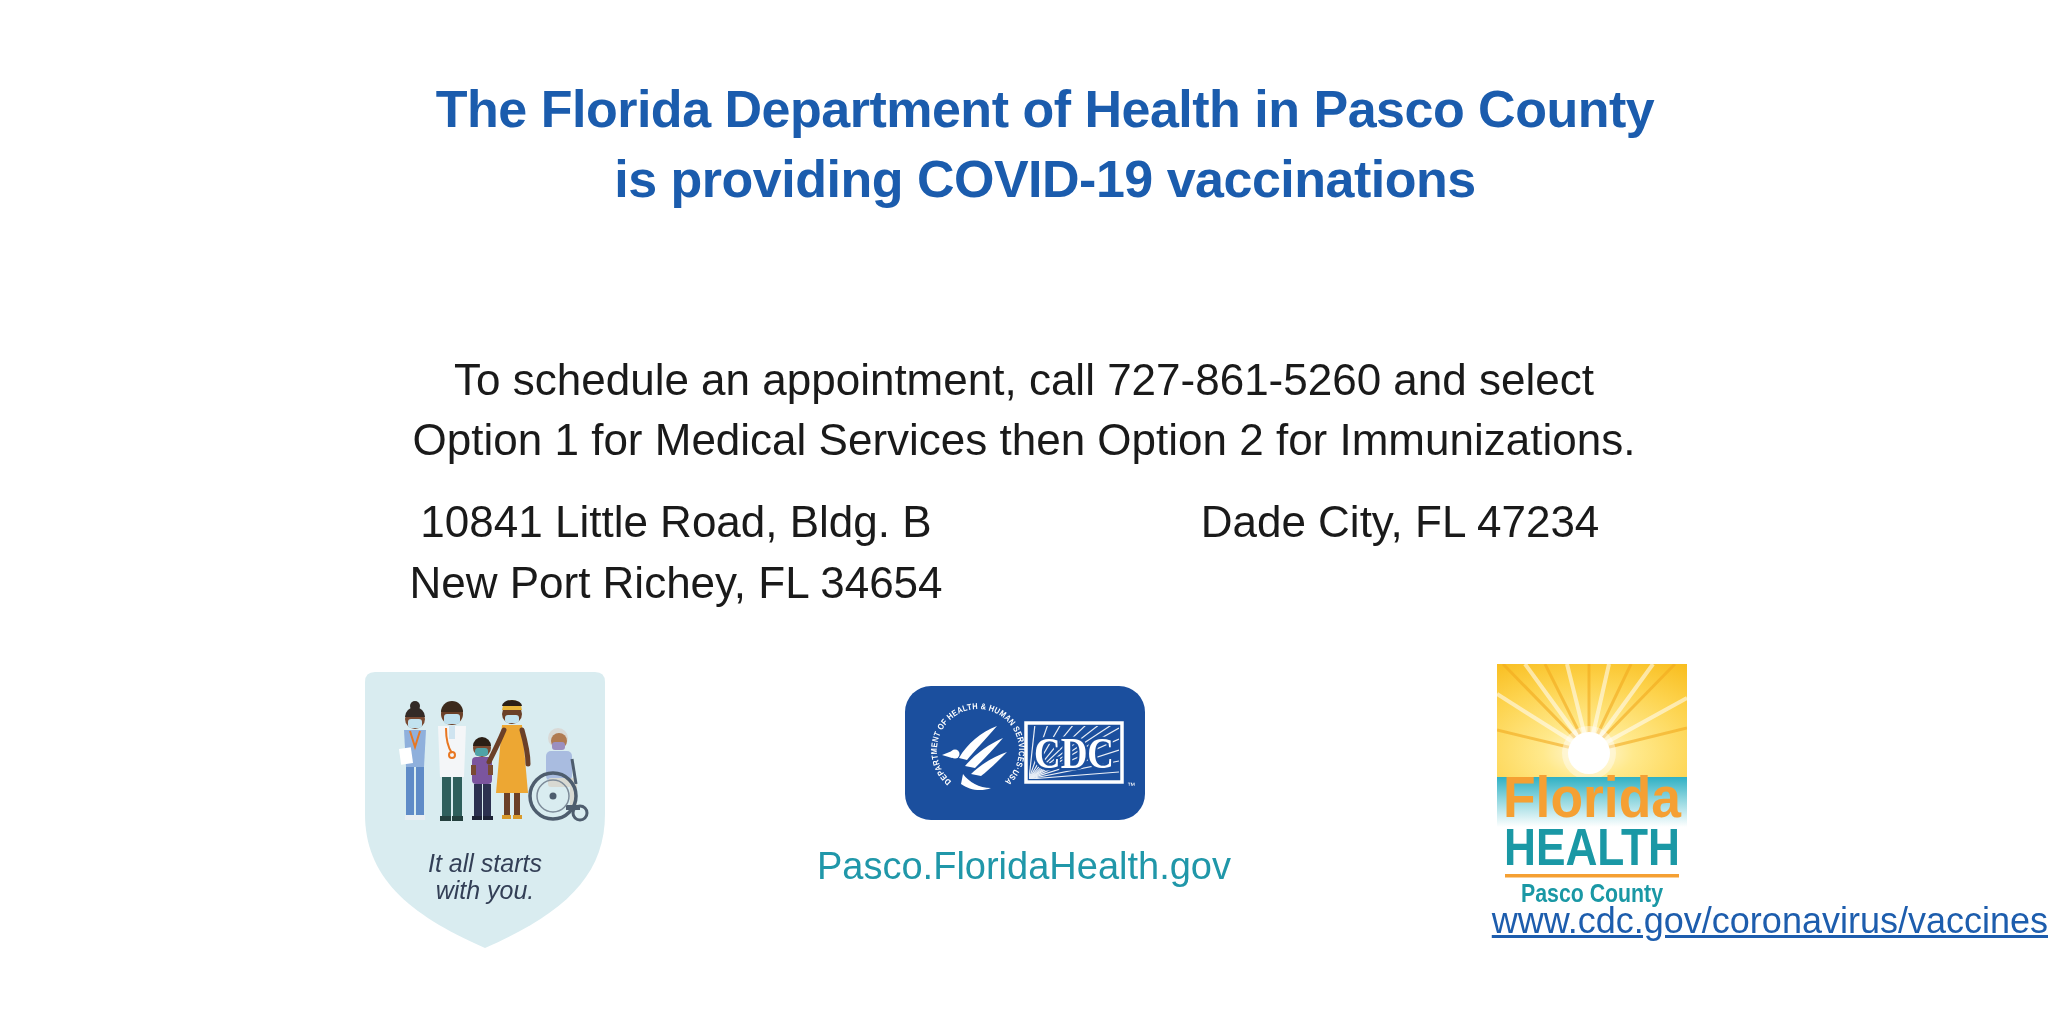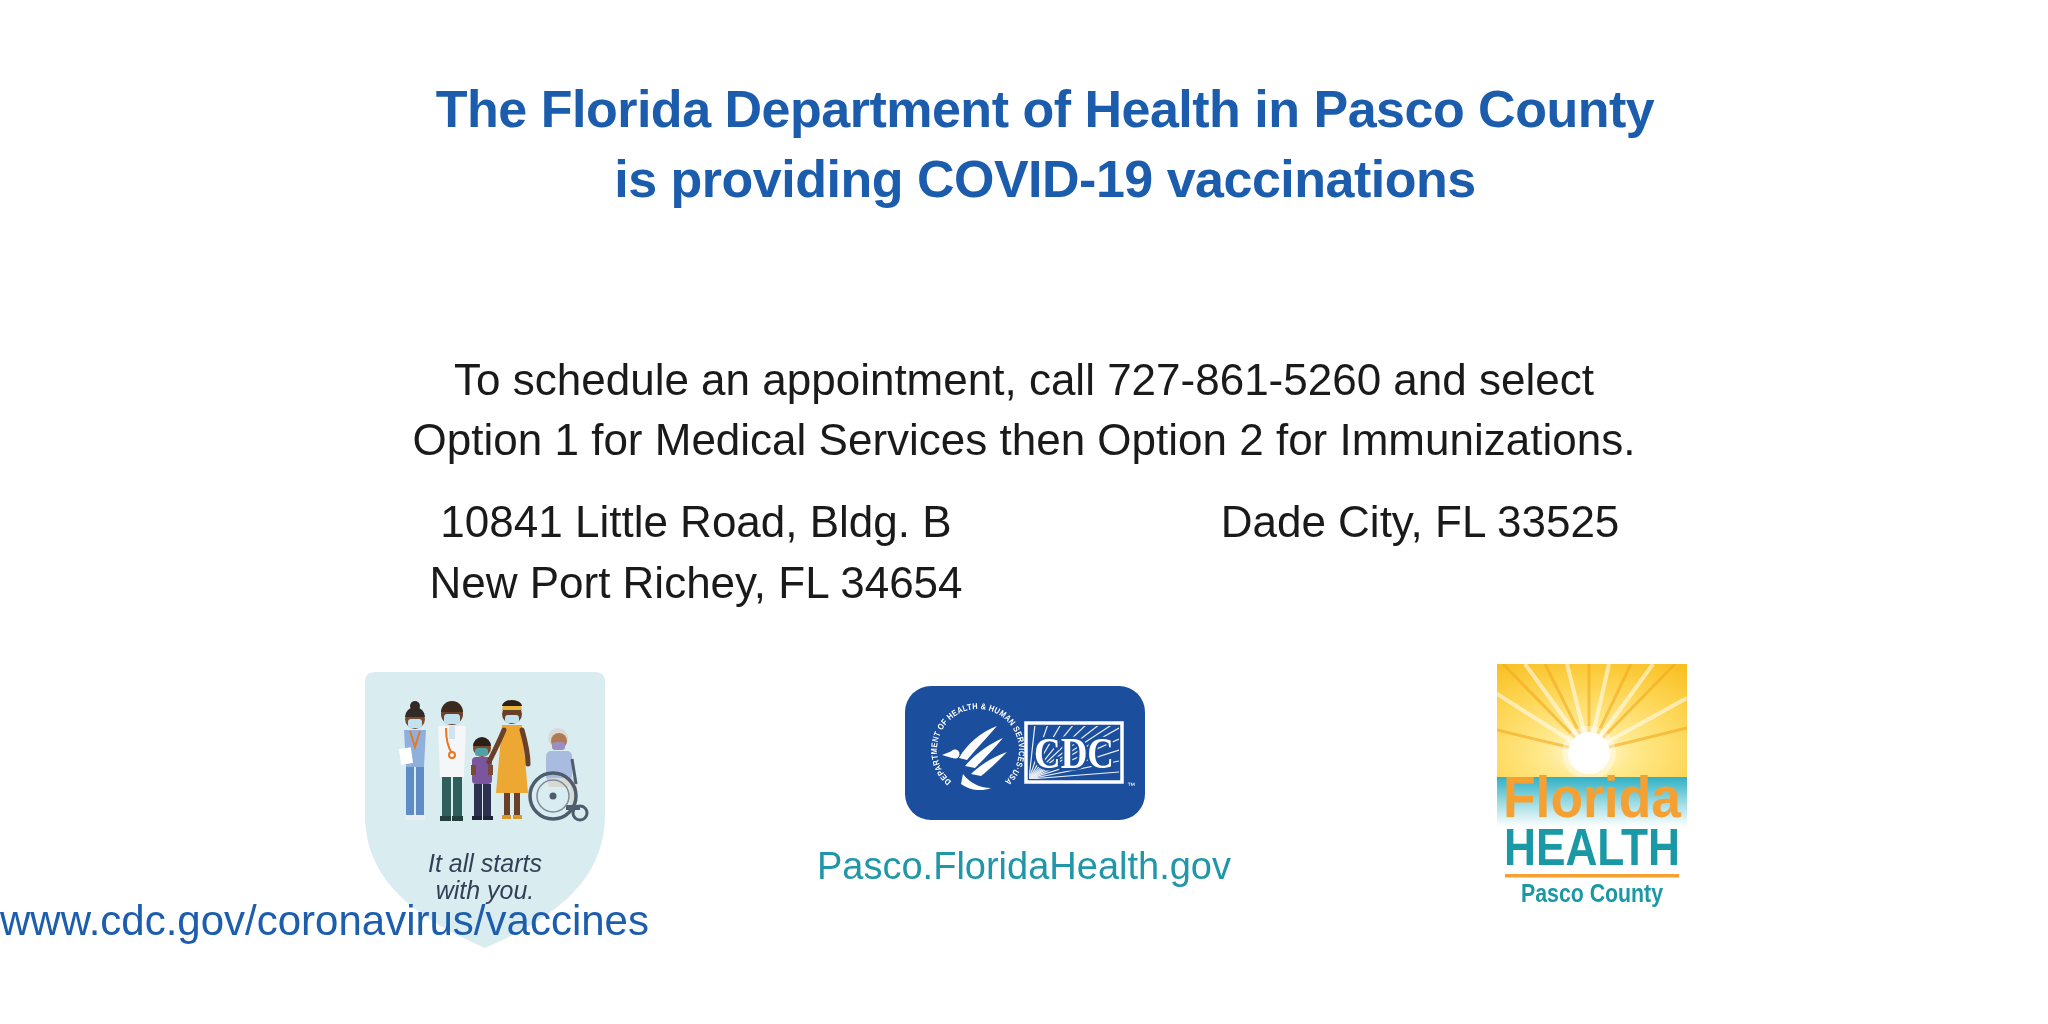--- a/index.html
+++ b/index.html
@@ -19,38 +19,38 @@
   }
   .intro {
     position: absolute; left: 0; top: 322px; width: 100%;
     text-align: center; font-size: 44px; line-height: 60px;
     color: var(--body_text);
     margin-top: 28px;
   }
   .address {
     position: absolute; top: 491px; transform: translateX(-50%);
     text-align: center; font-size: 44px; line-height: 61px;
-    color: var(--body_text); white-space: nowrap; margin-left: 20px;
+    color: var(--body_text); white-space: nowrap;
   }
   #addr-npr { left: 676px; }
   #addr-dc  { left: 1400px; }
 
   .shield-wrap   { position: absolute; left: 360px; top: 664px; width: 250px; height: 290px; }
   .cdc-wrap      { position: absolute; left: 905px; top: 686px; width: 240px; height: 134px; }
   .flhealth-wrap { position: absolute; left: 1497px; top: 664px; width: 190px; height: 250px; }
 
   .url-teal {
     position: absolute; left: 0; top: 843px; width: 100%;
     text-align: center; font-size: 38px; line-height: 46px;
     color: var(--teal_link); cursor: pointer;
   }
   .url-blue {
     position: absolute; left: 0; top: 896px; width: 100%;
-    text-align: left; font-size: 42px; line-height: 50px;
-    color: var(--blue_link); cursor: pointer;
+    text-align: right; font-size: 36px; line-height: 50px;
+    color: var(--blue_link); cursor: pointer; text-decoration: underline;
   }
   svg text { font-family: "Liberation Sans", sans-serif; }
   .ring-text { font-size: 8.5px; font-weight: 700; fill: #ffffff; letter-spacing: 0.4px; }
   .cdc-acronym { font-family: "Liberation Serif", serif; font-weight: 700; font-size: 44px; fill: #ffffff; }
   .tagline { font-size: 25px; font-style: italic; fill: var(--tagline_navy); }
 </style>
 </head>
 <body>
 
 <div>
@@ -63,21 +63,21 @@
   <div class="intro">
     <div>To schedule an appointment, call 727-861-5260 and select</div>
     <div>Option 1 for Medical Services then Option 2 for Immunizations.</div>
   </div>
 
   <div class="address" id="addr-npr">
     <div>10841 Little Road, Bldg. B</div>
     <div>New Port Richey, FL 34654</div>
   </div>
   <div class="address" id="addr-dc">
-    <div>Dade City, FL 33525</div>
+    <div>Dade City, FL 47234</div>
   </div>
 
   <div class="shield-wrap">
     <svg width="250" height="290" viewBox="0 0 250 290">
       <path d="M15,8 H235 Q245,8 245,18 V150 C245,212 203,250 125,284 C47,250 5,212 5,150 V18 Q5,8 15,8 Z" style="fill:var(--shield_bg)"></path>
 
       <g>
         <circle cx="55" cy="42" r="5" fill="#332a26"></circle>
         <circle cx="55" cy="55" r="10" fill="#7a4a32"></circle>
         <path d="M45,53 a10,10 0 0 1 20,0 z" fill="#332a26"></path>

